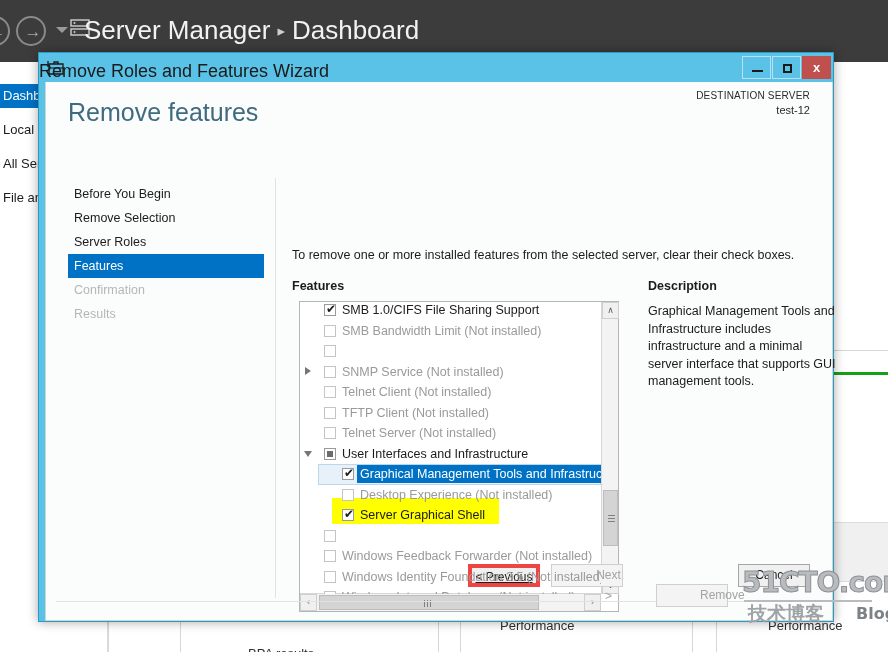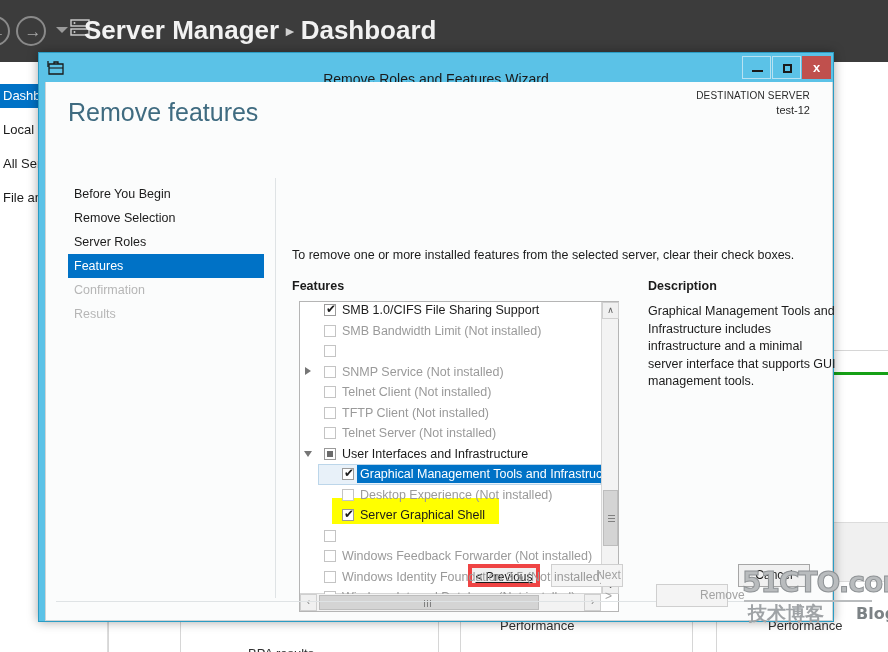--- a/index.html
+++ b/index.html
@@ -35,21 +35,21 @@
     position: absolute; left: 62px; top: 15px;
     width: 0; height: 0;
     border-left: 6px solid transparent; border-right: 6px solid transparent;
     border-top: 6px solid #9a9a9a;
   }
   #sm-app-icon {
     position: absolute; left: 68px; top: 16px; width: 24px; height: 24px;
   }
   #sm-title {
     position: absolute; left: 84px; top: 10px; height: 40px;
-    font-size: 26px; line-height: 40px; color: #f2f2f2; font-weight: 700;
+    font-size: 26px; line-height: 40px; color: #f2f2f2; font-weight: 400;
     white-space: nowrap;
   }
   #sm-title .crumb-sep { color: #cfcfcf; font-size: 15px; padding: 0 7px; vertical-align: 3px; }
   #sm-title .crumb-2 { color: #f2f2f2; }
 
   #sm-sidebar {
     position: absolute; left: 0; top: 62px; width: 108px; height: 590px;
     background: #ffffff; border-right: 1px solid #dcdcdc;
   }
   .sm-side-item {
@@ -86,22 +86,22 @@
     background: #5bc2e7;
     border: 1px solid #2a9cc4;
     box-shadow: 0 0 10px rgba(0,0,0,0.35);
   }
   #wiz-titlebar {
     position: absolute; left: 0; top: 0; width: 794px; height: 29px;
     background: #5bc2e7;
   }
   #wiz-tb-icon { position: absolute; left: 8px; top: 5px; width: 20px; height: 19px; }
   #wiz-tb-title {
-    position: absolute; left: 0; top: 12px; width: 794px; height: 29px;
-    text-align: center; line-height: 29px; font-size: 14px; color: #1a1a1a;
+    position: absolute; left: 0; top: 4px; width: 794px; height: 29px;
+    line-height: 29px; font-size: 18px; color: #1a1a1a;
   }
   #wiz-tb-buttons { position: absolute; right: 2px; top: 3px; height: 23px; }
   .tb-btn {
     display: inline-block; width: 29px; height: 23px; margin-left: 1px;
     background: #5bc2e7; border: 1px solid #b8e2f2;
     position: relative; vertical-align: top;
   }
   .tb-btn.close { background: #c0504d; border-color: #c0504d; }
   .tb-btn .glyph {
     position: absolute; inset: 0; text-align: center; line-height: 21px;

